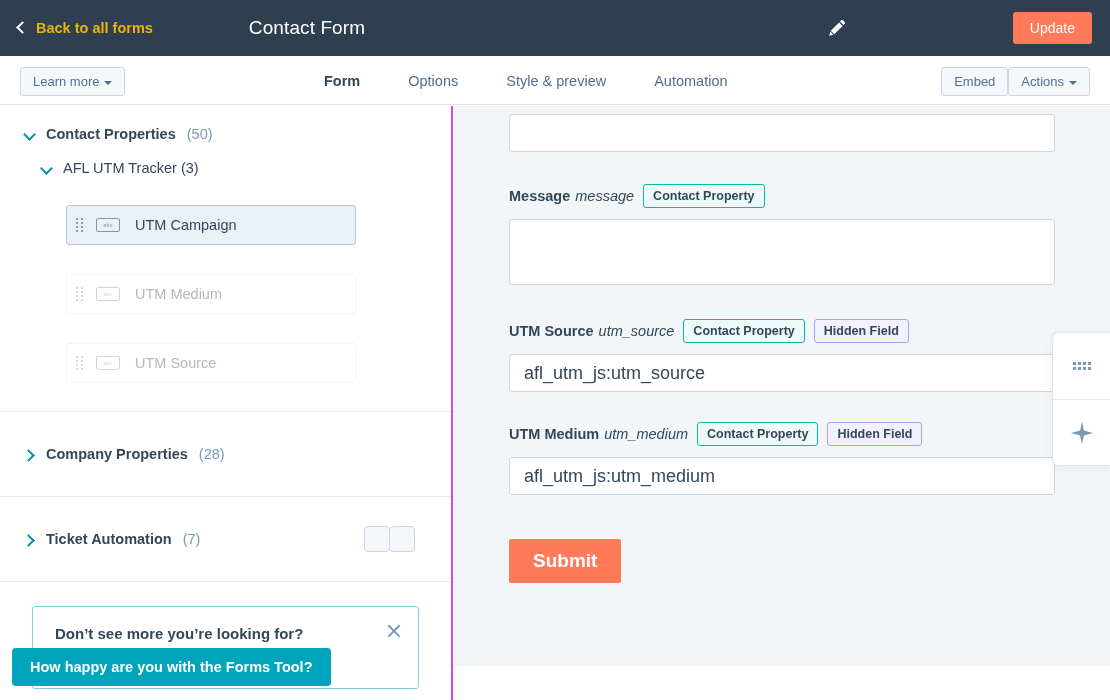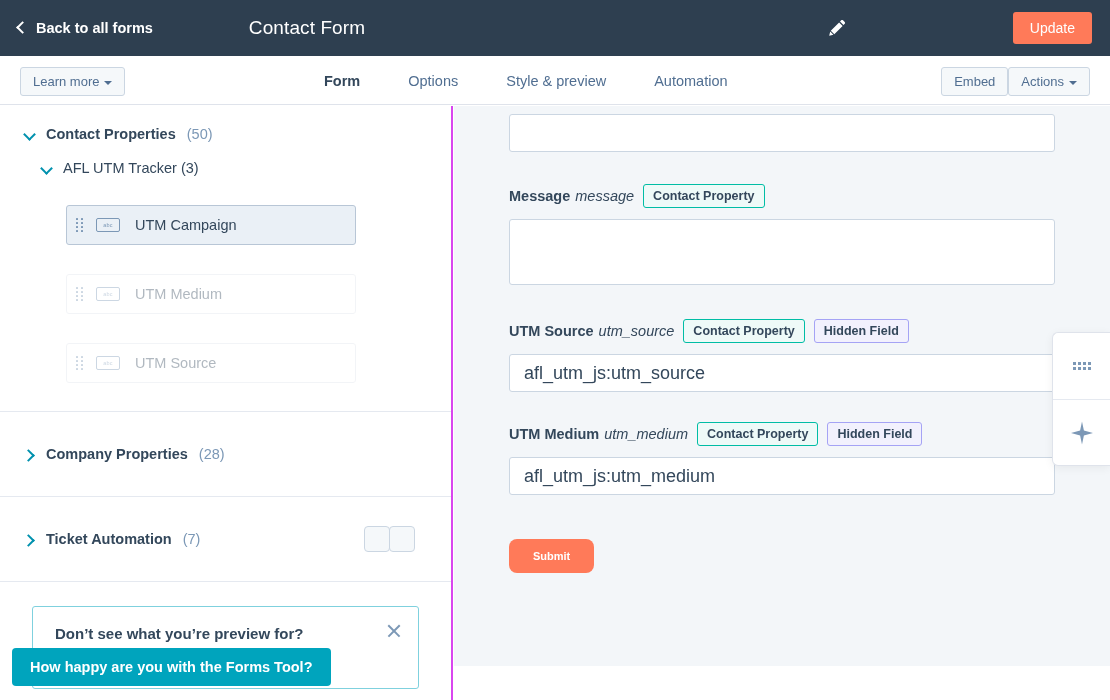--- a/index.html
+++ b/index.html
@@ -20,21 +20,21 @@
     width: 1110px; height: 56px;
     background: #2e3f50;
     display: flex;
     align-items: center;
   }
   .back-link {
     display: flex;
     align-items: center;
     gap: 9px;
     margin-left: 18px;
-    color: #ffffff;
+    color: #eab308;
     font-size: 14.5px;
     font-weight: bold;
     cursor: pointer;
     white-space: nowrap;
   }
   .chev-left {
     display: inline-block;
     width: 9px; height: 9px;
     border-left: 2px solid #ffffff;
     border-bottom: 2px solid #ffffff;
@@ -374,22 +374,22 @@
     font-family: "Liberation Sans", sans-serif;
     color: #33475b;
     padding: 10px 14px;
     resize: none;
     outline: none;
   }
   .submit-btn {
     background: #ff7a59;
     color: #ffffff;
     border: none;
-    border-radius: 8px;
-    font-size: 11px;
+    border-radius: 2px;
+    font-size: 19px;
     font-weight: bold;
     font-family: "Liberation Sans", sans-serif;
     padding: 11px 24px;
     cursor: pointer;
     white-space: nowrap;
   }
 
   
   .float-panel {
     position: absolute;
@@ -545,21 +545,21 @@
       <span class="cnt">(7)</span>
     </div>
     <div class="skel-toggle">
       <span></span>
       <span></span>
     </div>
   </div>
 
   <div class="callout-wrap">
     <div class="callout">
-      <h4>Don’t see what you’re preview for?</h4>
+      <h4>Don’t see more you’re looking for?</h4>
       <a>Create a new field</a>
       <span class="callout-x"></span>
     </div>
   </div>
 </div>
 
 <div class="feedback">How happy are you with the Forms Tool?</div>
 
 <div class="canvas">
   <div class="form-body">

